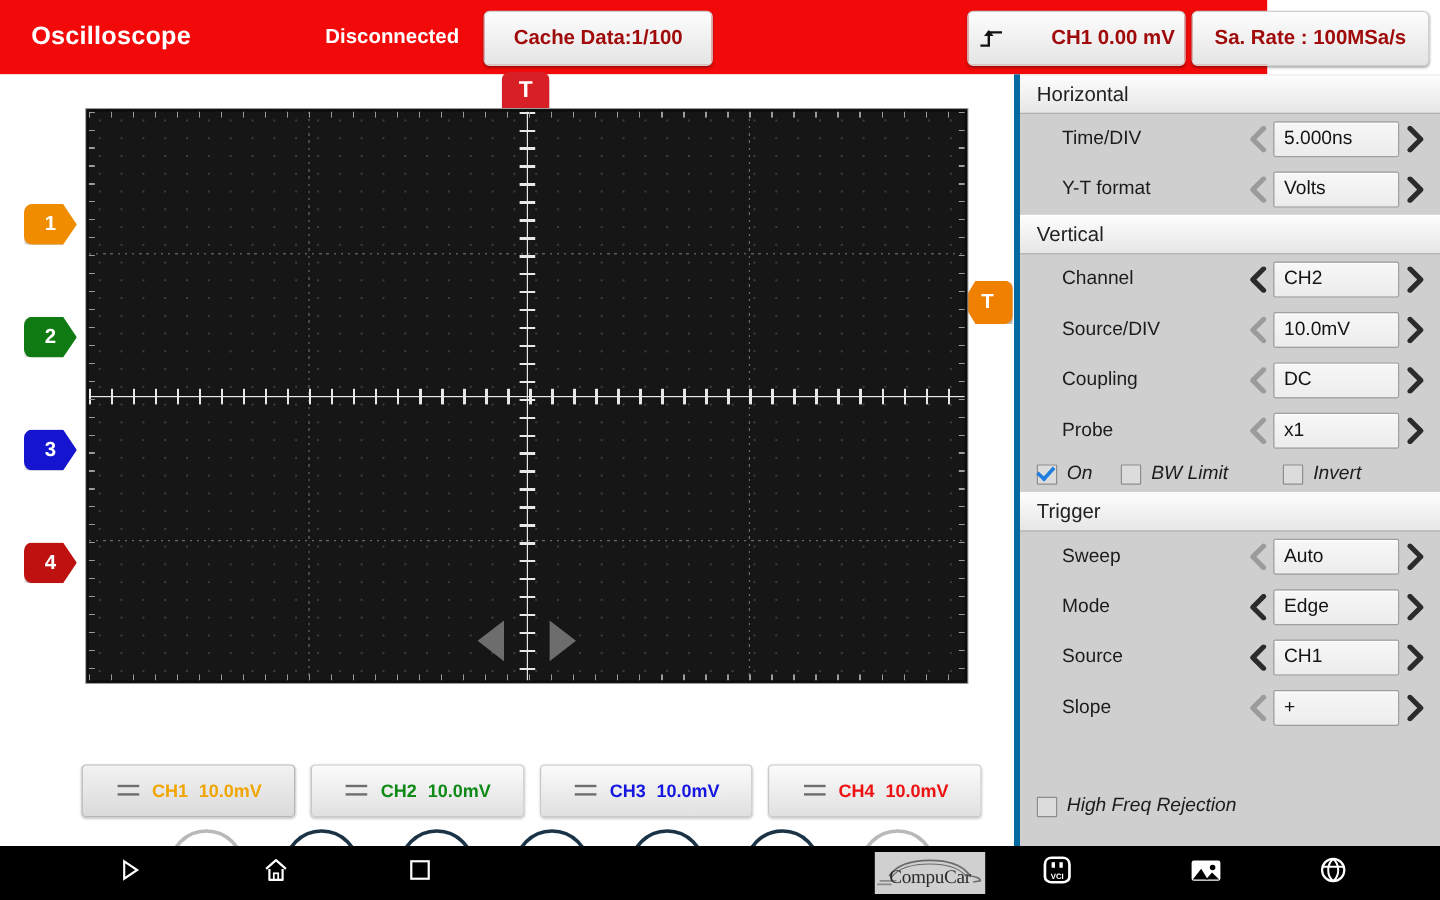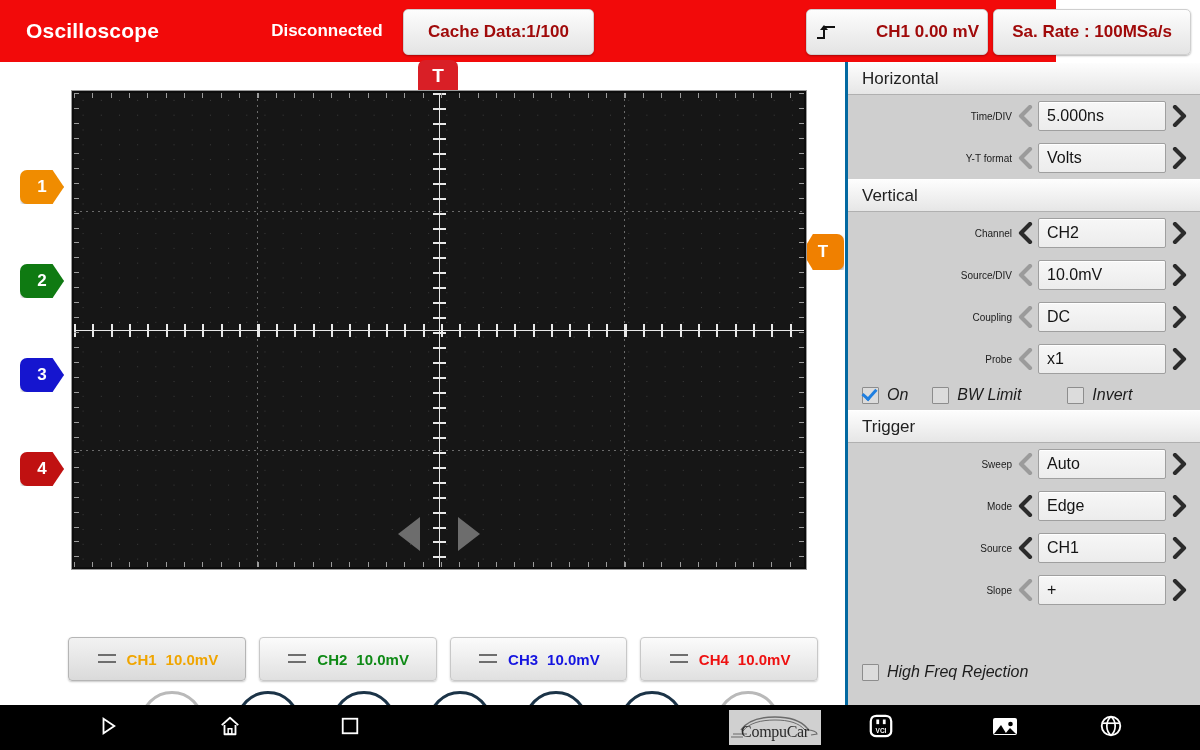--- a/index.html
+++ b/index.html
@@ -152,37 +152,36 @@
     background:#ffffff;cursor:pointer;
   }
   .tool.dim{border-color:#b9b9b9;}
   .tool svg{display:block;}
   .auto-txt{font-size:15px;font-weight:bold;color:#8f8f8f;letter-spacing:-.4px;font-family:"Liberation Serif",serif;}
 
   
   .panel{
     position:absolute;left:845px;top:62px;width:355px;height:643px;
     background:#cfcfcf;
-    border-left:3px solid #0369a1;
+    border-left:5px solid #0369a1;
     box-sizing:border-box;
-    text-align:right;
   }
   .sec-head{
     height:31px;display:flex;align-items:center;
     padding-left:14px;
     background:linear-gradient(180deg,#fdfdfd 0%,#f2f2f2 48%,#e6e6e6 100%);
     border-top:1px solid #ffffff;
     border-bottom:1px solid #b0b0b0;
     font-size:17px;color:#222;
   }
   .row{
     height:42px;display:flex;align-items:center;
     padding:0 8px 0 14px;box-sizing:border-box;
   }
-  .row-label{font-size:10px;color:#1c1c1c;flex:0 0 150px;}
+  .row-label{font-size:16px;color:#1c1c1c;flex:0 0 150px;margin-left:21px;}
   .chev{
     width:26px;height:30px;flex:0 0 auto;display:flex;align-items:center;justify-content:center;
     cursor:pointer;
   }
   .chev svg{display:block;}
   .val{
     flex:1;height:30px;
     background:linear-gradient(180deg,#f7f7f7 0%,#ececec 100%);
     border:1px solid #9f9f9f;border-radius:2px;
     display:flex;align-items:center;padding-left:8px;

